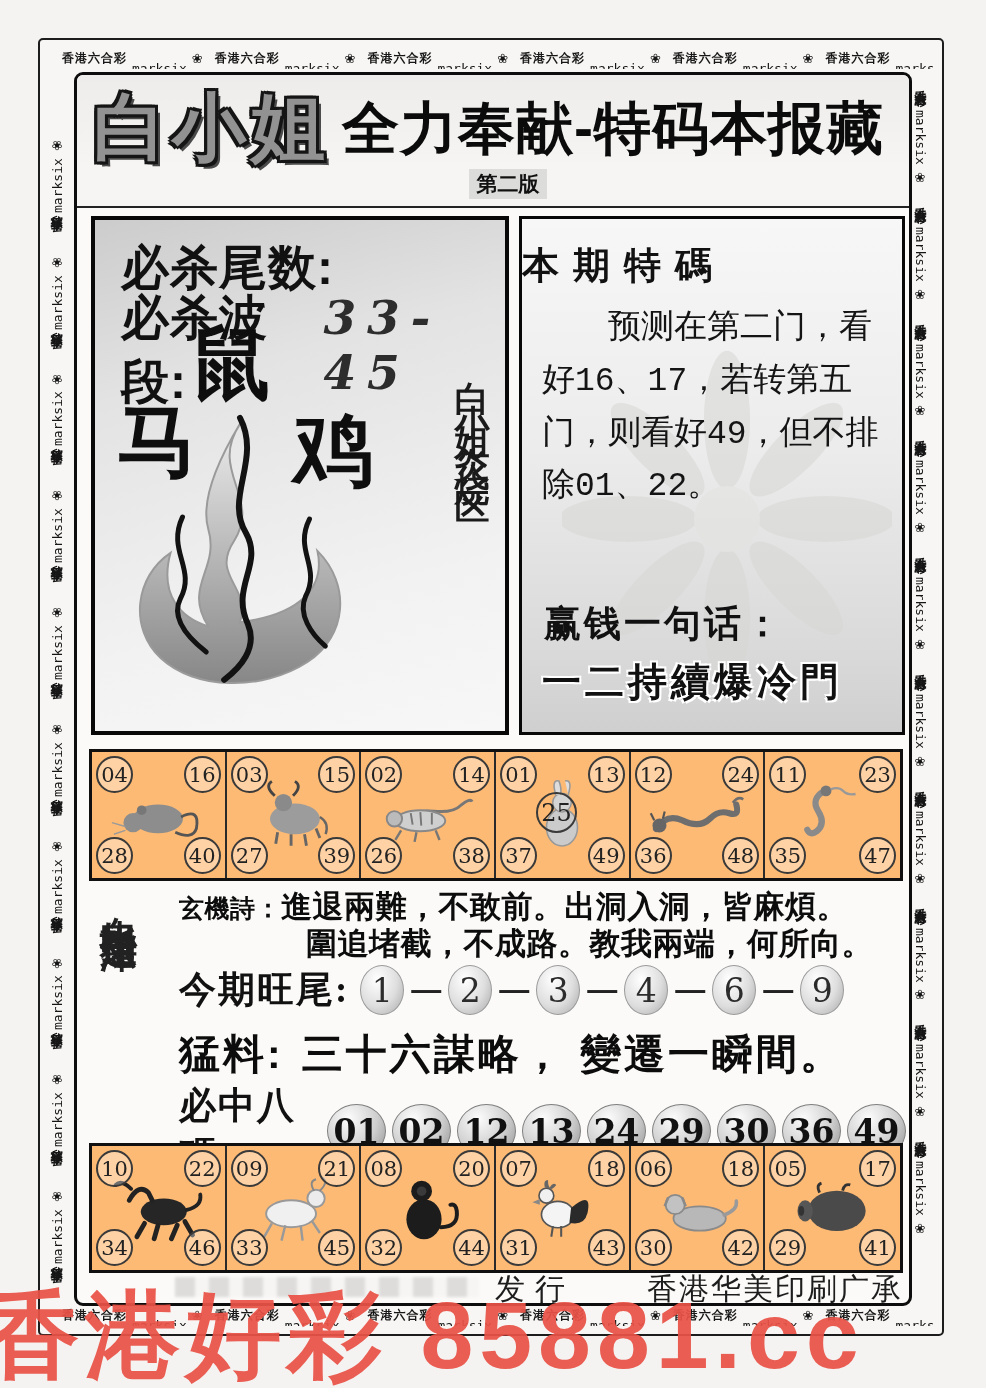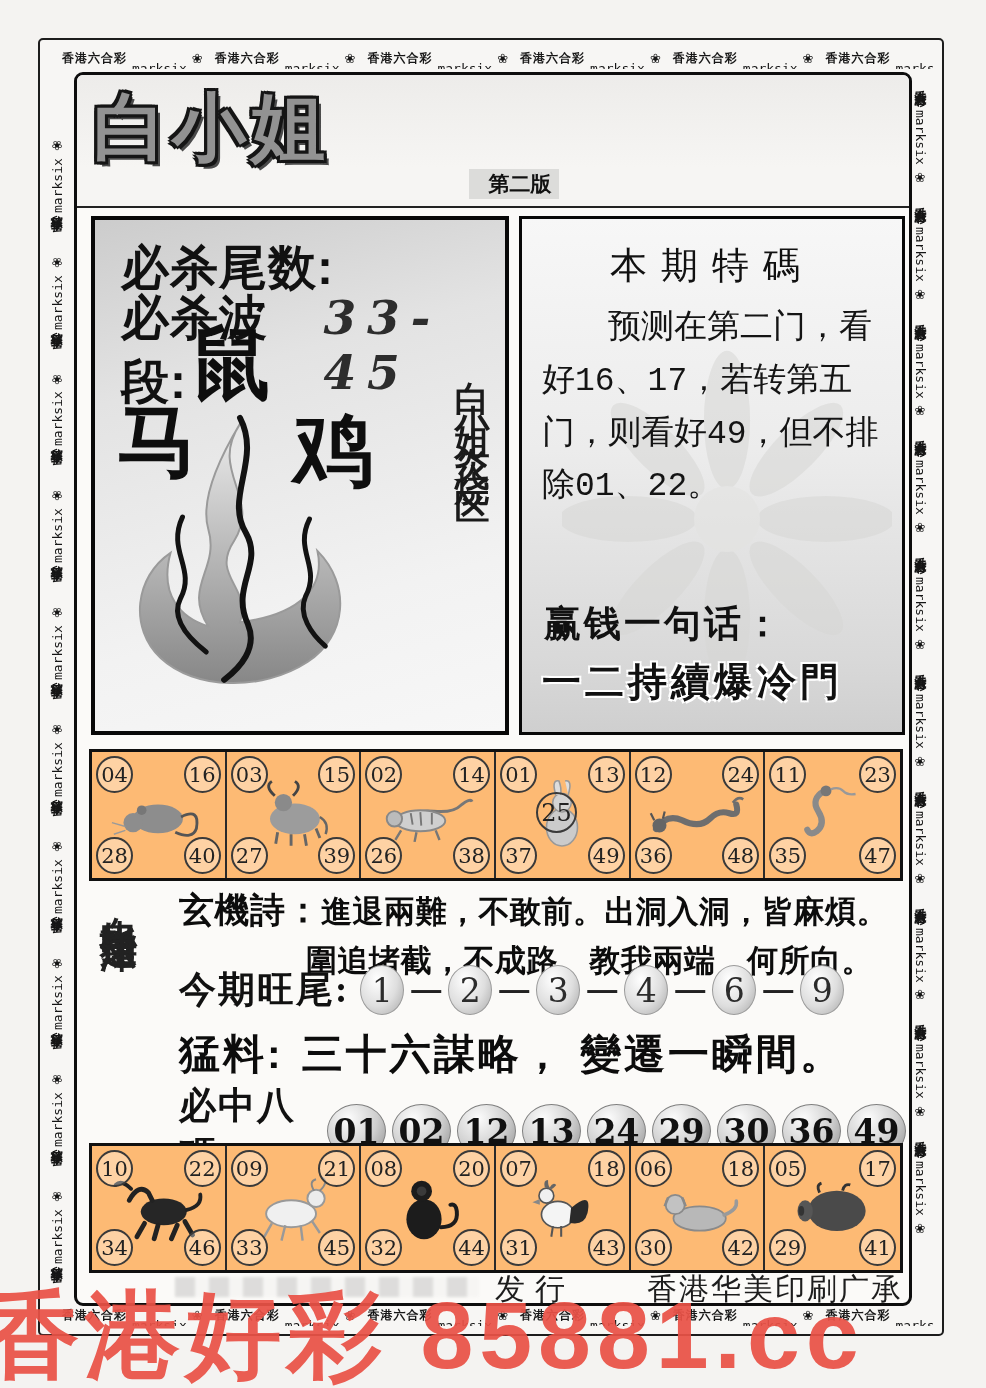--- a/index.html
+++ b/index.html
@@ -31,21 +31,21 @@
   .header-shade{position:absolute;left:0;top:0;width:832px;height:132px;
     background:linear-gradient(180deg,#edecea 0%,#f6f5f3 70%);}
   .masthead-row{position:absolute;left:16px;top:8px;width:806px;height:92px;
     display:flex;align-items:center;}
   .masthead{font-size:74px;font-weight:900;letter-spacing:5px;color:#929292;
     text-shadow:-3px -3px 0 #151515,3px -3px 0 #151515,-3px 3px 0 #151515,3px 3px 0 #151515,
     -3px 0 0 #151515,3px 0 0 #151515,0 -3px 0 #151515,0 3px 0 #151515,5px 5px 0 #4a4a4a;}
   .main-title{font-size:57px;font-weight:900;letter-spacing:1px;color:#0b0b0b;margin-left:12px;}
   .edition{position:absolute;left:392px;top:94px;width:78px;height:30px;background:#dcdcda;
     font-size:21px;font-weight:bold;display:flex;align-items:center;justify-content:center;
-    font-family:"Liberation Serif",serif;padding-left:12px;}
+    font-family:"Liberation Serif",serif;}
   .header-rule{position:absolute;left:0;top:131px;width:832px;height:0;border-top:2px solid #222;}
   
   .kill-box{position:absolute;left:14px;top:141px;width:410px;height:511px;border:4px solid #080808;
     background:linear-gradient(165deg,#cccccc 0%,#e3e3e3 30%,#f2f2f2 72%,#f7f7f7 100%);}
   .kill-line{position:absolute;left:26px;display:flex;align-items:baseline;}
   .kill-line1{top:16px;}
   .kill-line2{top:66px;}
   .kill-label{font-size:48px;font-weight:900;letter-spacing:1px;}
   .kill-val{font-size:47px;font-style:italic;font-weight:bold;margin-left:14px;
     font-family:"DejaVu Serif",serif;letter-spacing:11px;color:#2d2d2d;}
@@ -53,22 +53,22 @@
   .kz-top{left:96px;top:104px;}
   .kz-left{left:22px;top:182px;}
   .kz-right{left:198px;top:190px;}
   .flame-wrap{position:absolute;left:18px;top:182px;width:258px;height:318px;}
   .side-note{position:absolute;right:10px;top:134px;writing-mode:vertical-rl;
     font-size:35px;font-weight:bold;letter-spacing:22px;color:#1a1a1a;}
   
   .special-box{position:absolute;left:442px;top:141px;width:380px;height:513px;border:3px solid #080808;
     background:linear-gradient(180deg,#f7f7f7 0%,#ececec 45%,#d9d9d9 85%,#cfcfcf 100%);overflow:hidden;}
   .sp-flower{position:absolute;left:40px;top:120px;width:330px;height:360px;opacity:.55;}
-  .sp-title{position:absolute;left:0;top:22px;width:100%;text-align:center;font-size:37px;
-    font-weight:normal;letter-spacing:14px;font-family:"Liberation Serif",serif;}
+  .sp-title{position:absolute;left:0;top:22px;width:100%;text-align:left;font-size:37px;
+    font-weight:bold;letter-spacing:14px;font-family:"Liberation Serif",serif;}
   .sp-body{position:absolute;left:20px;top:84px;width:338px;font-size:33px;line-height:1.6;
     text-indent:2em;font-family:Liberation Mono, monospace;color:#141414;}
   .sp-slogan-label{position:absolute;left:22px;top:380px;font-size:37px;font-weight:900;letter-spacing:3px;}
   .sp-slogan{position:absolute;left:20px;top:436px;font-size:39px;font-weight:900;letter-spacing:4px;
     text-shadow:-2px -2px 0 #fff,2px -2px 0 #fff,-2px 2px 0 #fff,2px 2px 0 #fff;}
   
   .ztable{position:absolute;left:12px;width:808px;display:grid;grid-template-columns:repeat(6,1fr);
     border:3px solid #101010;background:#fdba74;}
   .ztable1{top:674px;height:126px;}
   .ztable2{top:1068px;height:124px;}
@@ -80,22 +80,22 @@
   .z-tl{left:4px;top:4px;} .z-tr{right:4px;top:4px;}
   .z-bl{left:4px;bottom:4px;} .z-br{right:4px;bottom:4px;}
   .z-center{left:40px;top:40px;width:37px;height:37px;font-size:24px;background:transparent;}
   .z-animal{position:absolute;inset:0;display:flex;align-items:center;justify-content:center;}
   .z-animal svg{width:96px;height:84px;}
   
   .guide-side{position:absolute;left:16px;top:812px;height:262px;writing-mode:vertical-rl;
     font-size:37px;font-weight:900;letter-spacing:3px;color:#222;}
   .poem{position:absolute;left:102px;top:814px;width:724px;font-size:31px;font-weight:900;
     letter-spacing:.5px;line-height:1.18;color:#0c0c0c;}
-  .poem-label{font-size:35px;font-weight:900;}
-  .poem-line2{margin-left:127px;margin-top:12px;}
+  .poem-label{font-size:25px;font-weight:900;}
+  .poem-line2{margin-left:127px;}
   .lucky{position:absolute;left:102px;top:890px;display:flex;align-items:flex-end;}
   .lucky-label,.eight-label{font-size:37px;font-weight:bold;font-family:"Liberation Serif",serif;
     letter-spacing:2px;margin-right:10px;}
   .lt-ball{width:42px;height:48px;border-radius:50%;border:1px solid #9a9a9a;margin:0 1px;
     background:radial-gradient(ellipse at 38% 28%,#ffffff 0%,#dedede 55%,#a8a8a8 100%);
     display:flex;align-items:center;justify-content:center;
     font-family:"DejaVu Serif",serif;font-size:33px;color:#2c2c2c;}
   .lt-dash{font-size:30px;font-weight:bold;margin:0 6px;color:#222;}
   .hot{position:absolute;left:102px;top:952px;font-size:41px;font-weight:900;letter-spacing:3px;color:#0c0c0c;}
   .hot-label{margin-right:18px;}
@@ -285,20 +285,21 @@
       <span class="s-en">marksix</span>
       <span class="s-fl">❀</span>
     </span>
   </div>
 
 <div class="frame">
 
   <div class="header-shade"></div>
   <div class="masthead-row">
     <span class="masthead">白小姐</span>
+    <span class="main-title">全力奉献-特码本报藏</span>
   </div>
   <div class="edition">第二版</div>
   <div class="header-rule"></div>
 
   <div class="kill-box">
     <div class="kill-line kill-line1">
       <span class="kill-label">必杀尾数:</span>
     </div>
     <div class="kill-line kill-line2">
       <span class="kill-label">必杀波段:</span>

